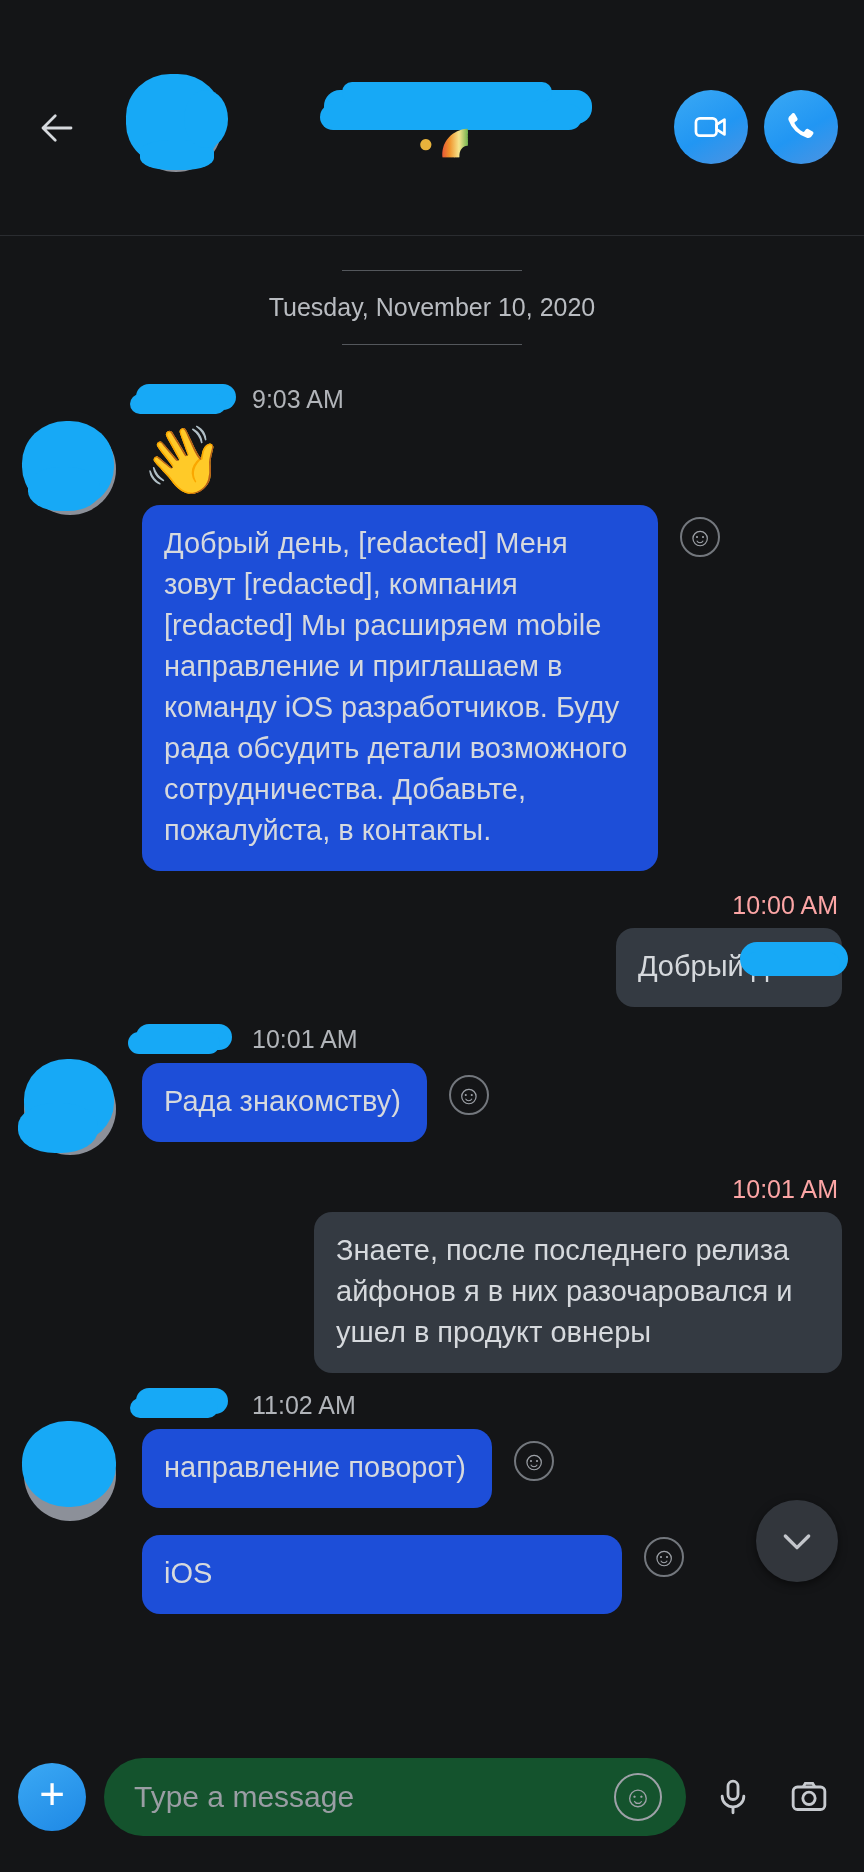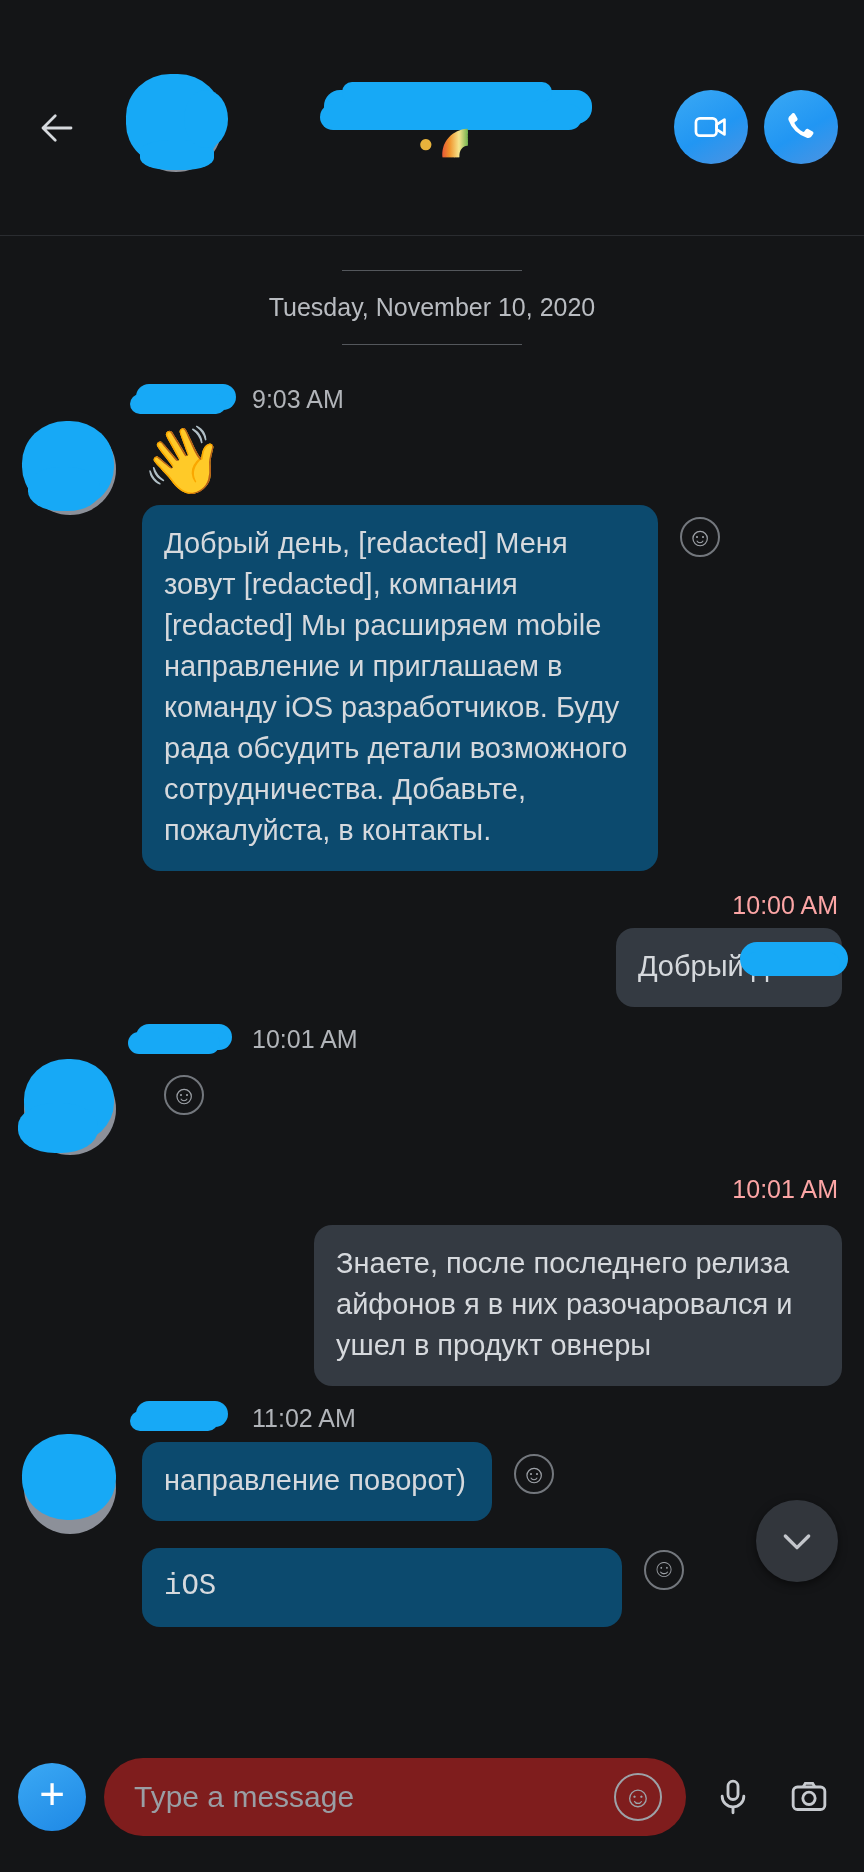--- a/index.html
+++ b/index.html
@@ -61,21 +61,21 @@
 
   .msg-meta { display:flex; align-items:center; padding:8px 0 0 24px; position:relative; height:56px; }
   .meta-name-red { position:relative; width:112px; height:30px; margin-left:8px; }
   .meta-time { color:#b1b4b9; font-size:25px; margin-left:4px; }
 
   .row-in { display:flex; align-items:flex-start; padding-left:24px; position:relative; }
   .in-avatar { width:92px; height:92px; flex:0 0 92px; position:relative; }
   .in-avatar .base { position:absolute; inset:0; border-radius:50%; background:#8c9099; }
 
   .bubble {
-    background:#0c4a6e; border-radius:18px;
+    background:#1d4ed8; border-radius:18px;
     color:#d6d9dd; font-size:29px; line-height:41px;
     padding:18px 26px 20px 22px;
     max-width:516px; position:relative;
     word-wrap:break-word;
   }
   .bubble.out { background:#343a42; }
 
   .stack-in { margin-left:26px; }
   .emoji-big { font-size:66px; line-height:1; margin:4px 0 12px 26px; }
 
@@ -107,21 +107,21 @@
     display:flex; align-items:center;
     padding:0 26px 0 18px; gap:18px;
   }
   .plus-btn {
     width:68px; height:68px; border-radius:50%;
     background:linear-gradient(150deg,#3ba9f4 0%,#1e88e5 100%);
     display:flex; align-items:center; justify-content:center; flex:0 0 auto;
     color:#fff; font-size:44px; line-height:0; padding-bottom:6px;
   }
   .field {
-    flex:1; height:78px; border-radius:40px; background:#7f1d1d;
+    flex:1; height:78px; border-radius:40px; background:#14532d;
     display:flex; align-items:center; padding:0 24px 0 30px;
   }
   .field-ph { flex:1; color:#9a9ea4; font-size:30px; }
   .field-emoji { width:48px; height:48px; border-radius:50%; border:2px solid #9da1a7; color:#9da1a7; display:flex; align-items:center; justify-content:center; font-size:30px; }
   .icon-btn { width:58px; height:58px; display:flex; align-items:center; justify-content:center; flex:0 0 auto; }
   .icon-btn svg { width:40px; height:44px; }
 </style>
 </head>
 <body>
 
@@ -226,27 +226,30 @@
       <div class="meta-time">10:01 AM</div>
     </div>
 
     <div class="row-in">
       <div class="in-avatar">
         <div class="base"></div>
         <div class="scribble sc-r" style="left:0;top:-4px;width:90px;height:84px;border-radius:48%;"></div>
         <div class="scribble" style="left:-6px;top:40px;width:80px;height:50px;border-radius:46%;"></div>
       </div>
       <div class="stack-in react-wrap">
+        <div class="bubble">
+          <span>Рада знакомству)</span>
+        </div>
         <div class="react react-gap">☺</div>
       </div>
     </div>
 
     <div class="out-time">10:01 AM</div>
     <div class="row-out">
-      <div class="bubble out" style="max-width:528px;margin-top:13px;">
+      <div class="bubble out" style="max-width:528px;">
         <span>Знаете, после последнего релиза айфонов я в них разочаровался и ушел в продукт овнеры</span>
       </div>
     </div>
 
     <div class="msg-meta">
       <div class="meta-name-red" style="margin-left:112px;">
 
         <div class="scribble" style="left:0;top:-2px;width:92px;height:26px;border-radius:13px;"></div>
         <div class="scribble" style="left:-6px;top:8px;width:88px;height:20px;border-radius:10px;"></div>
       </div>
@@ -259,21 +262,21 @@
         <div class="scribble sc-r" style="left:-2px;top:-8px;width:94px;height:86px;border-radius:48%;"></div>
       </div>
       <div class="stack-in react-wrap">
         <div class="bubble">
           <span>направление поворот)</span>
         </div>
         <div class="react react-gap">☺</div>
       </div>
     </div>
 
-    <div class="row-in" style="margin-top:14px;font-family:Liberation Mono, monospace;">
+    <div class="row-in" style="margin-top:14px;">
       <div class="in-avatar" style="visibility:hidden"></div>
       <div class="stack-in react-wrap">
         <div class="bubble" style="min-width:480px;">
           <span>iOS</span>
         </div>
         <div class="react react-gap" style="margin-top:2px;">☺</div>
       </div>
     </div>
 
     <div class="scroll-down">

